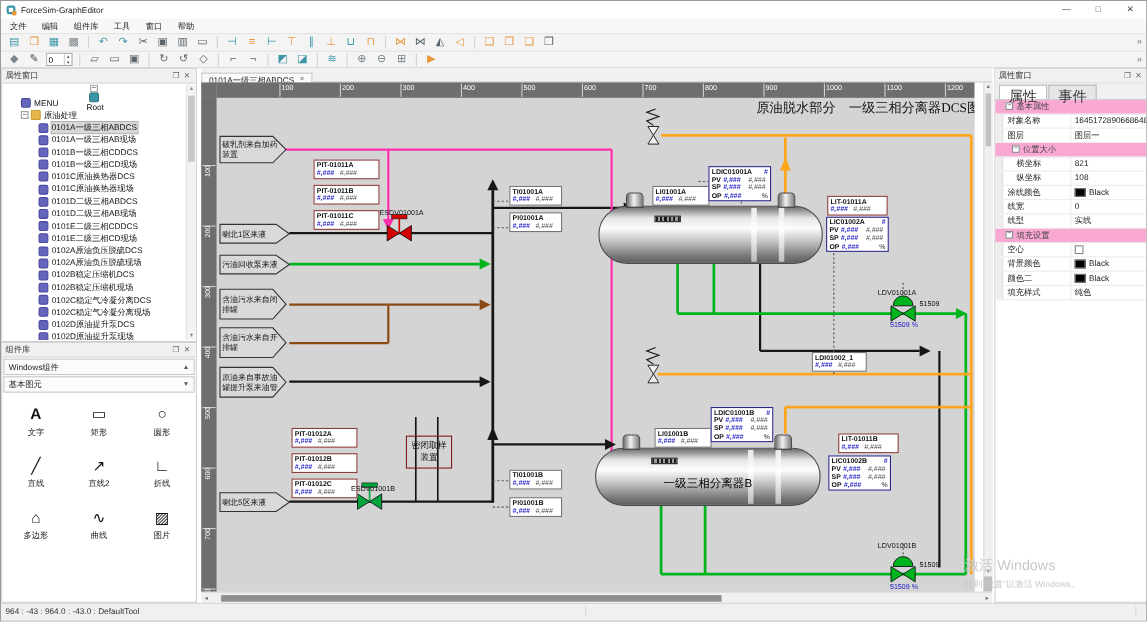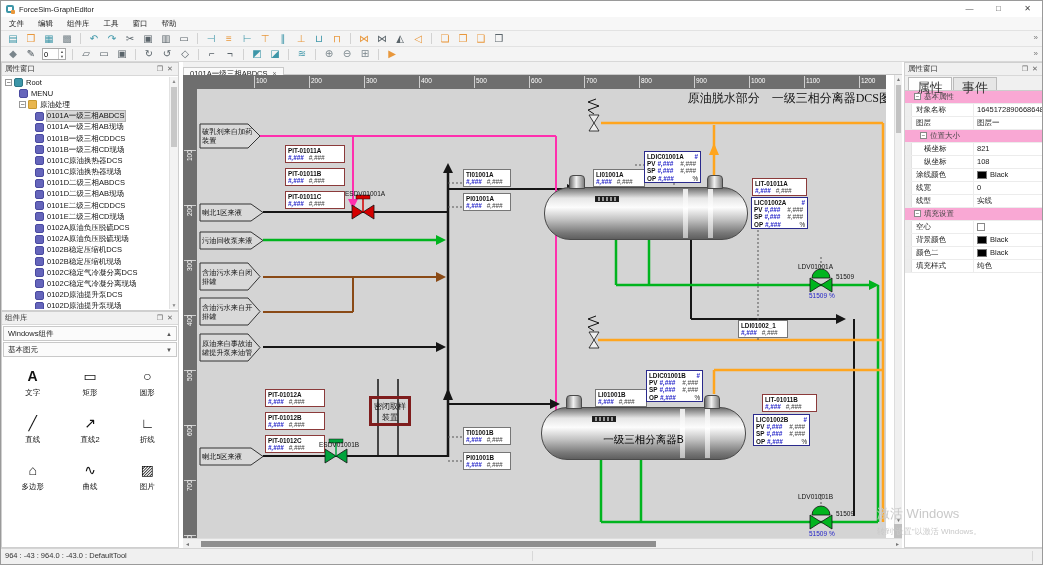--- a/index.html
+++ b/index.html
@@ -87,21 +87,21 @@
           background:linear-gradient(180deg,#6f6f6f 0%,#e6e6e6 20%,#fcfcfc 38%,#c2c2c2 62%,#787878 88%,#5f5f5f 100%)}
   .nozzle{position:absolute;top:-13px;width:16px;height:14px;border:1px solid #4a4a4a;border-radius:4px 4px 0 0;
           background:linear-gradient(90deg,#6f6f6f,#f2f2f2 45%,#7f7f7f)}
   .vstripe{position:absolute;top:1px;bottom:1px;width:5px;background:linear-gradient(180deg,#e8e8e8,#fff 40%,#bdbdbd)}
   .manhole{position:absolute;width:24px;height:6px;border:1px solid #222;
            background:repeating-linear-gradient(90deg,#1c1c1c 0 2px,#9c9c9c 2px 4px)}
   .vcode{position:absolute;left:0;right:0;top:10px;text-align:center;font-size:10.5px;font-weight:bold;color:#000}
   .vname{position:absolute;left:0;right:0;top:25px;text-align:center;font-size:10.5px;color:#000}
   .flabel{position:absolute;font-size:6.5px;color:#111;white-space:nowrap}
   .flabel.bluetxt{color:#2323c8}
-  .samplebox{position:absolute;border:3px solid #7f1d1d;text-align:center;font-size:8px;color:#111;padding-top:3px;line-height:1.35}
+  .samplebox{position:absolute;border:1px solid #7f1d1d;text-align:center;font-size:8px;color:#111;padding-top:3px;line-height:1.35}
   
   #proppanel{position:absolute;left:903px;top:61px;width:140px;height:486px;background:#fff;border:1px solid #cfcfcf}
   #ptabs{height:15px;background:#f0f0f0;border-bottom:1px solid #ccc;display:flex;padding:1px 0 0 3px}
   .ptab{font-size:13px;padding:1px 8px 0;border:1px solid #bbb;border-bottom:none;background:#e6e6e6;color:#333;margin-right:1px}
   .ptab.active{background:#fff}
   .prow{display:flex;height:13px;line-height:12px;font-size:7.5px;border-bottom:1px solid #ececec;color:#222}
   .gut{width:7px;background:#ededed;border-right:1px solid #e2e2e2;flex:none}
   .pgroup{background:#f9a8d4;color:#444}
   .pgroup .gut{background:transparent;border-right:none}
   .pexp{width:7px;height:7px;border:1px solid #888;background:#fff;font-size:6px;line-height:5px;text-align:center;margin:2px 3px 0 2px;flex:none;color:#333}
@@ -210,21 +210,21 @@
       <span class="ticon" style="color: rgb(232, 151, 59);">▶</span>
     </div>
 
   <div id="objpanel">
     <div class="phead">
       <span>属性窗口</span>
       <span class="phbtn">❐</span>
       <span class="phbtn">✕</span>
     </div>
     <div id="tree">
-        <div class="trow" style="padding-left: 2px;">
+        <div class="trow" style="padding-left: 2px; flex-direction: column;">
           <span class="texp">−</span>
           <span class="ticn root"></span>
           <span>Root</span>
         </div>
         <div class="trow" style="padding-left: 16px;">
           <span class="ticn page"></span>
           <span>MENU</span>
         </div>
         <div class="trow" style="padding-left: 16px;">
           <span class="texp">−</span>

